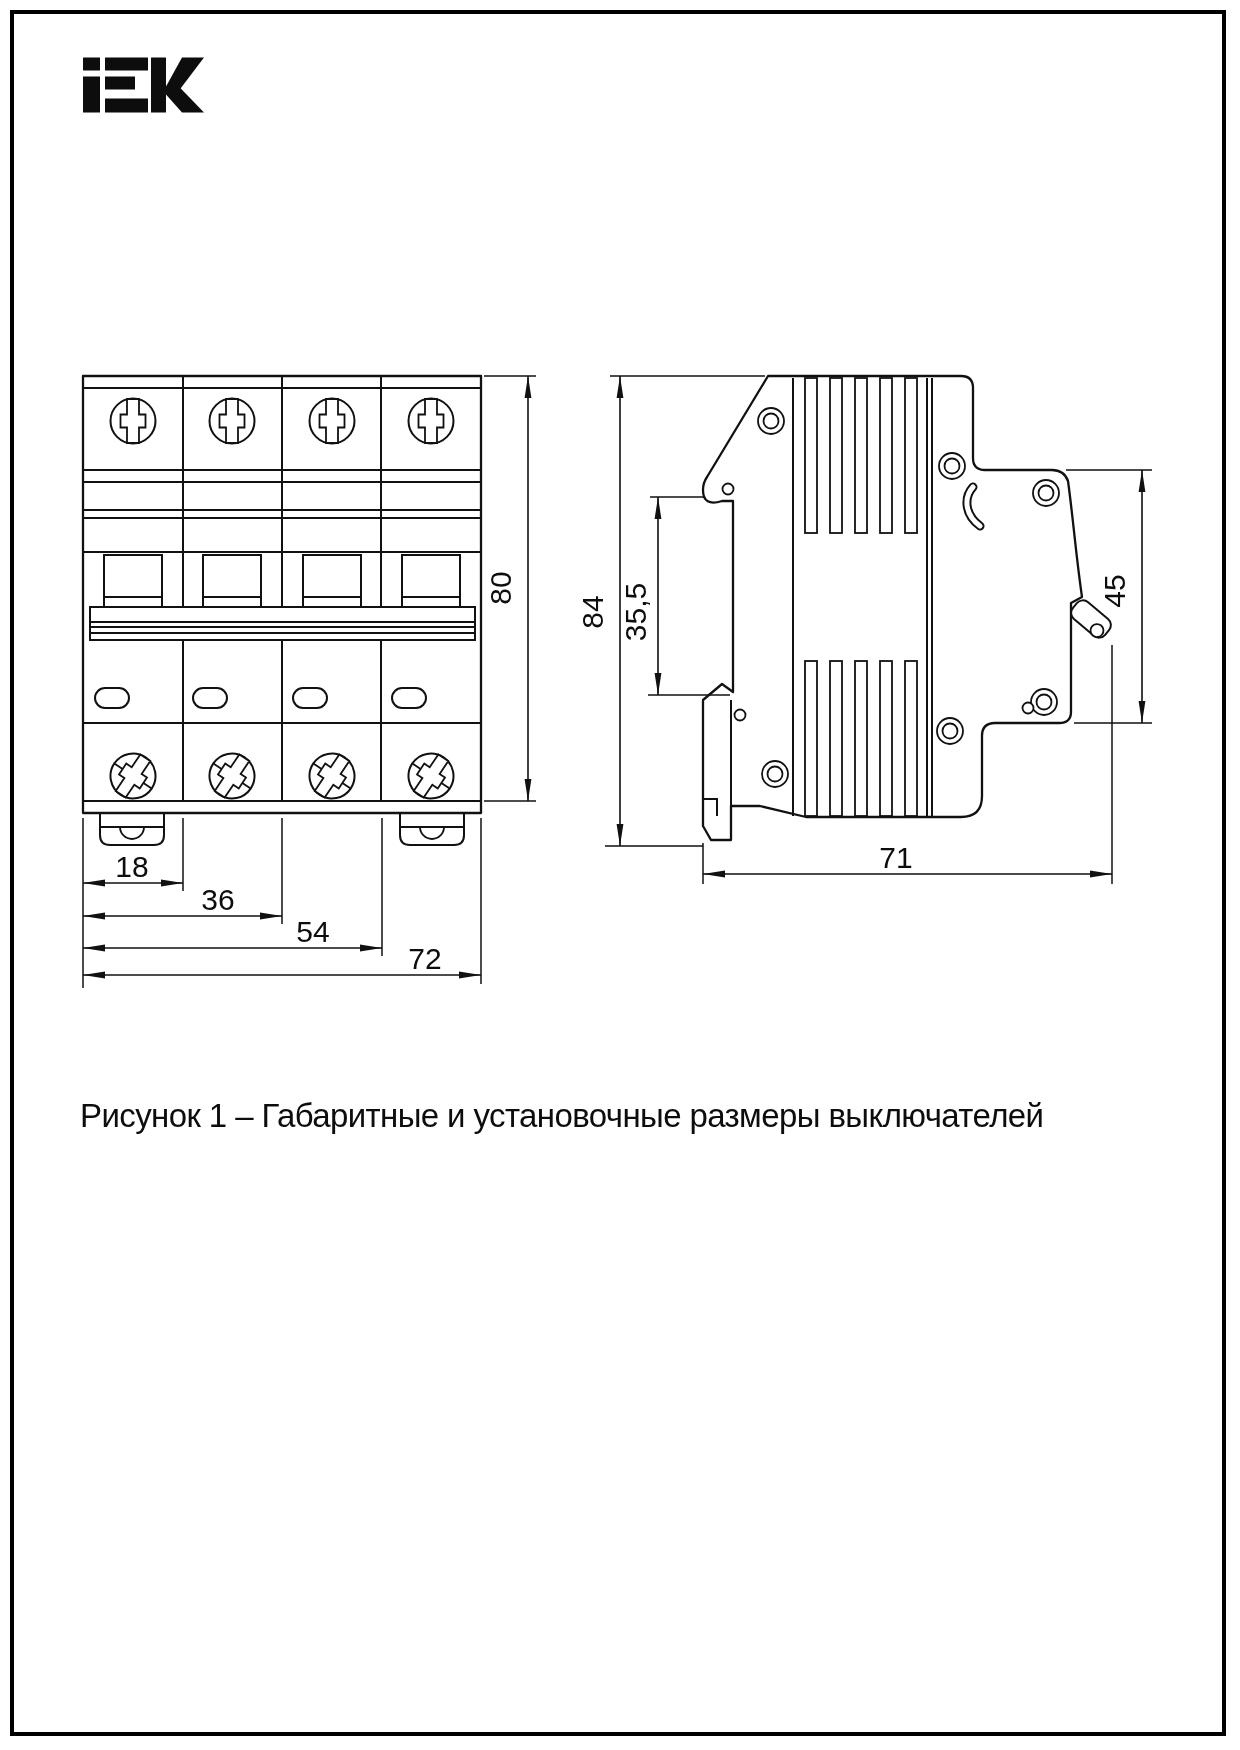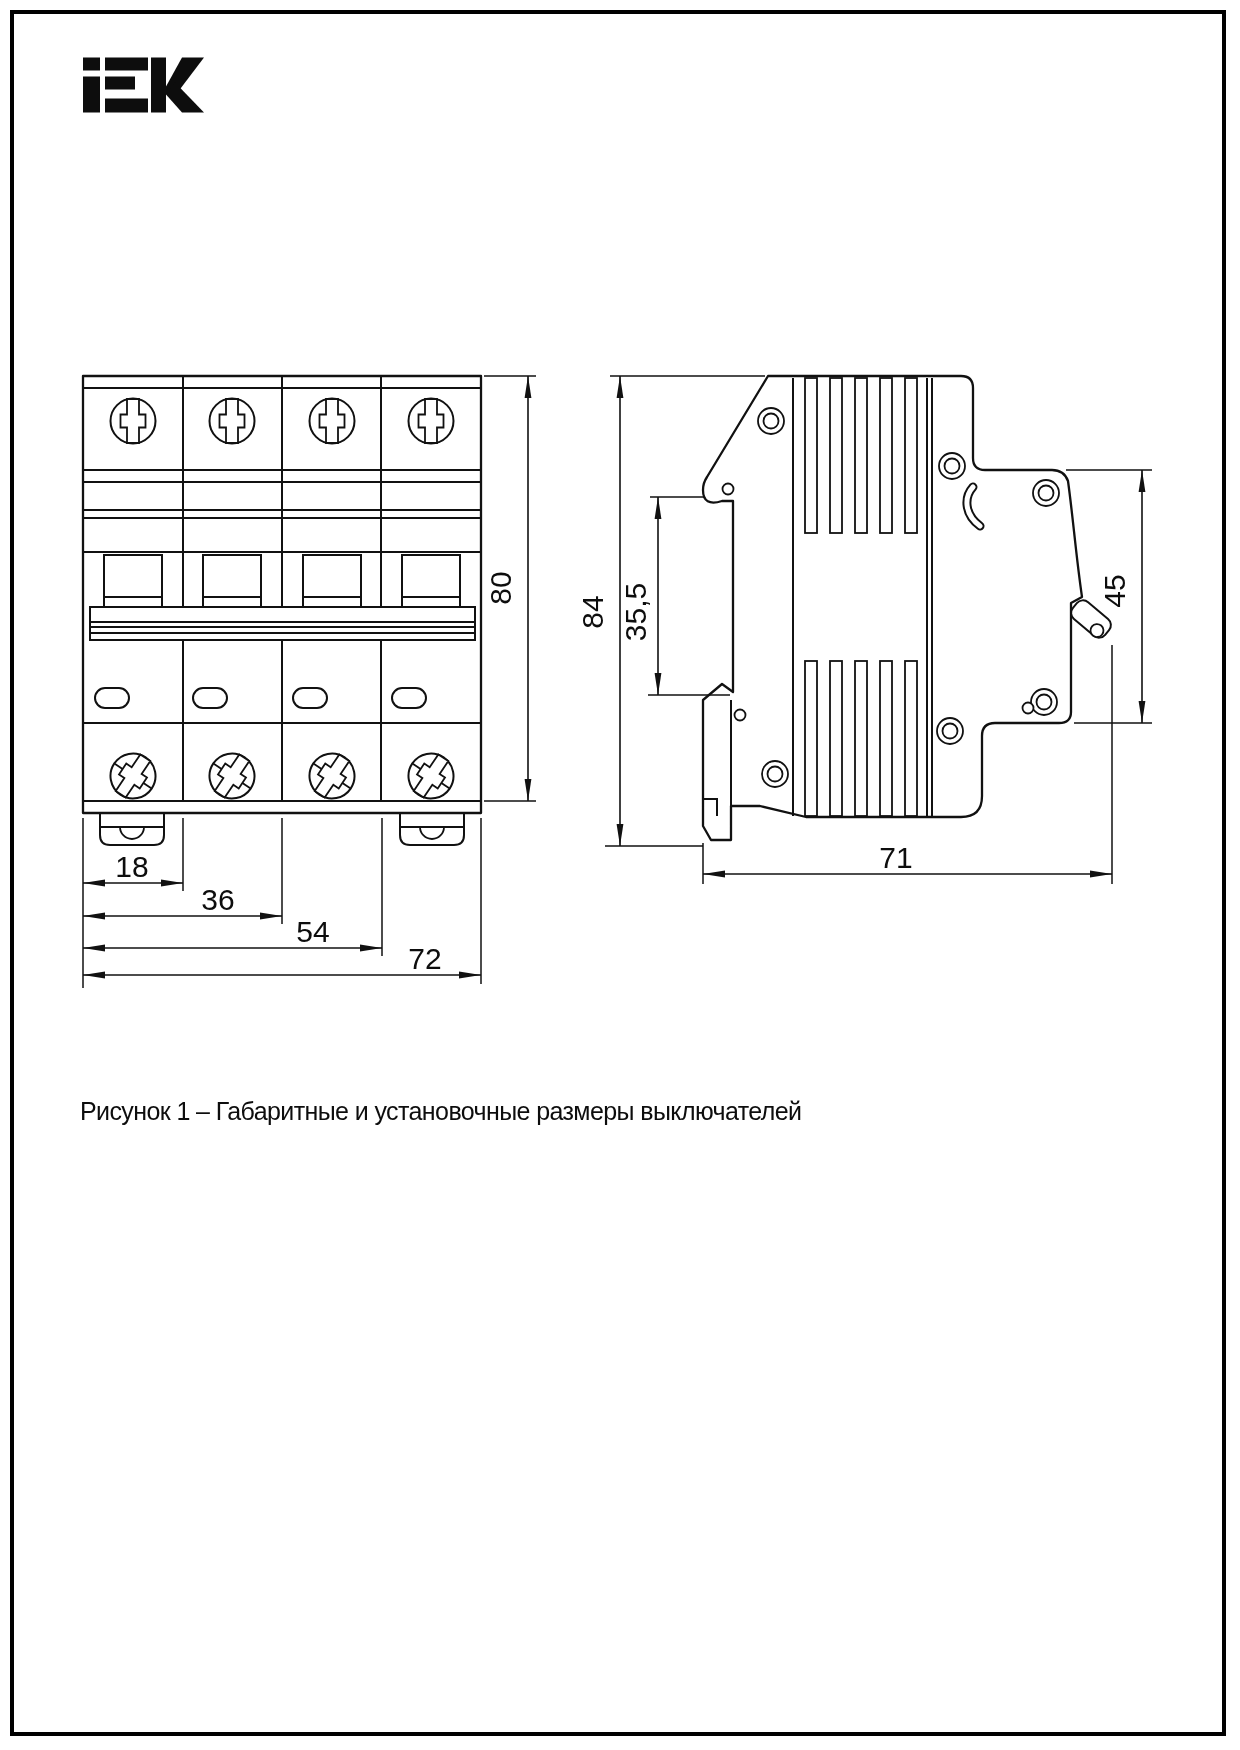--- a/index.html
+++ b/index.html
@@ -8,21 +8,21 @@
     font-family:"Liberation Sans", sans-serif;color:#111;overflow:hidden;
   }
   .page-border{
     position:absolute;left:10px;top:10px;width:1216px;height:1726px;
     border:4px solid #000;box-sizing:border-box;pointer-events:none;
   }
   .logo{position:absolute;left:83px;top:57px;width:122px;height:56px;}
   .drawing{position:absolute;left:0;top:0;width:1240px;height:1060px;}
   .caption{
     position:absolute;left:80px;top:1097px;width:900px;
-    font-size:25px;letter-spacing:-0.6px;color:#0d0d0d;white-space:nowrap;
+    font-size:33px;letter-spacing:-0.6px;color:#0d0d0d;white-space:nowrap;
   }
   
   .ol   {fill:#fff;stroke:#111;stroke-width:2.3;stroke-linejoin:round;}
   .ln   {fill:none;stroke:#111;stroke-width:2;}
   .ln2  {fill:none;stroke:#111;stroke-width:1.8;}
   .det  {fill:#fff;stroke:#111;stroke-width:2;}
   .det2 {fill:#fff;stroke:#111;stroke-width:1.8;}
   .dim  {fill:none;stroke:#111;stroke-width:1.6;}
   .ext  {fill:none;stroke:#111;stroke-width:1.5;}
   .dtxt {font-family:"Liberation Sans",sans-serif;font-size:30px;fill:#0d0d0d;}

